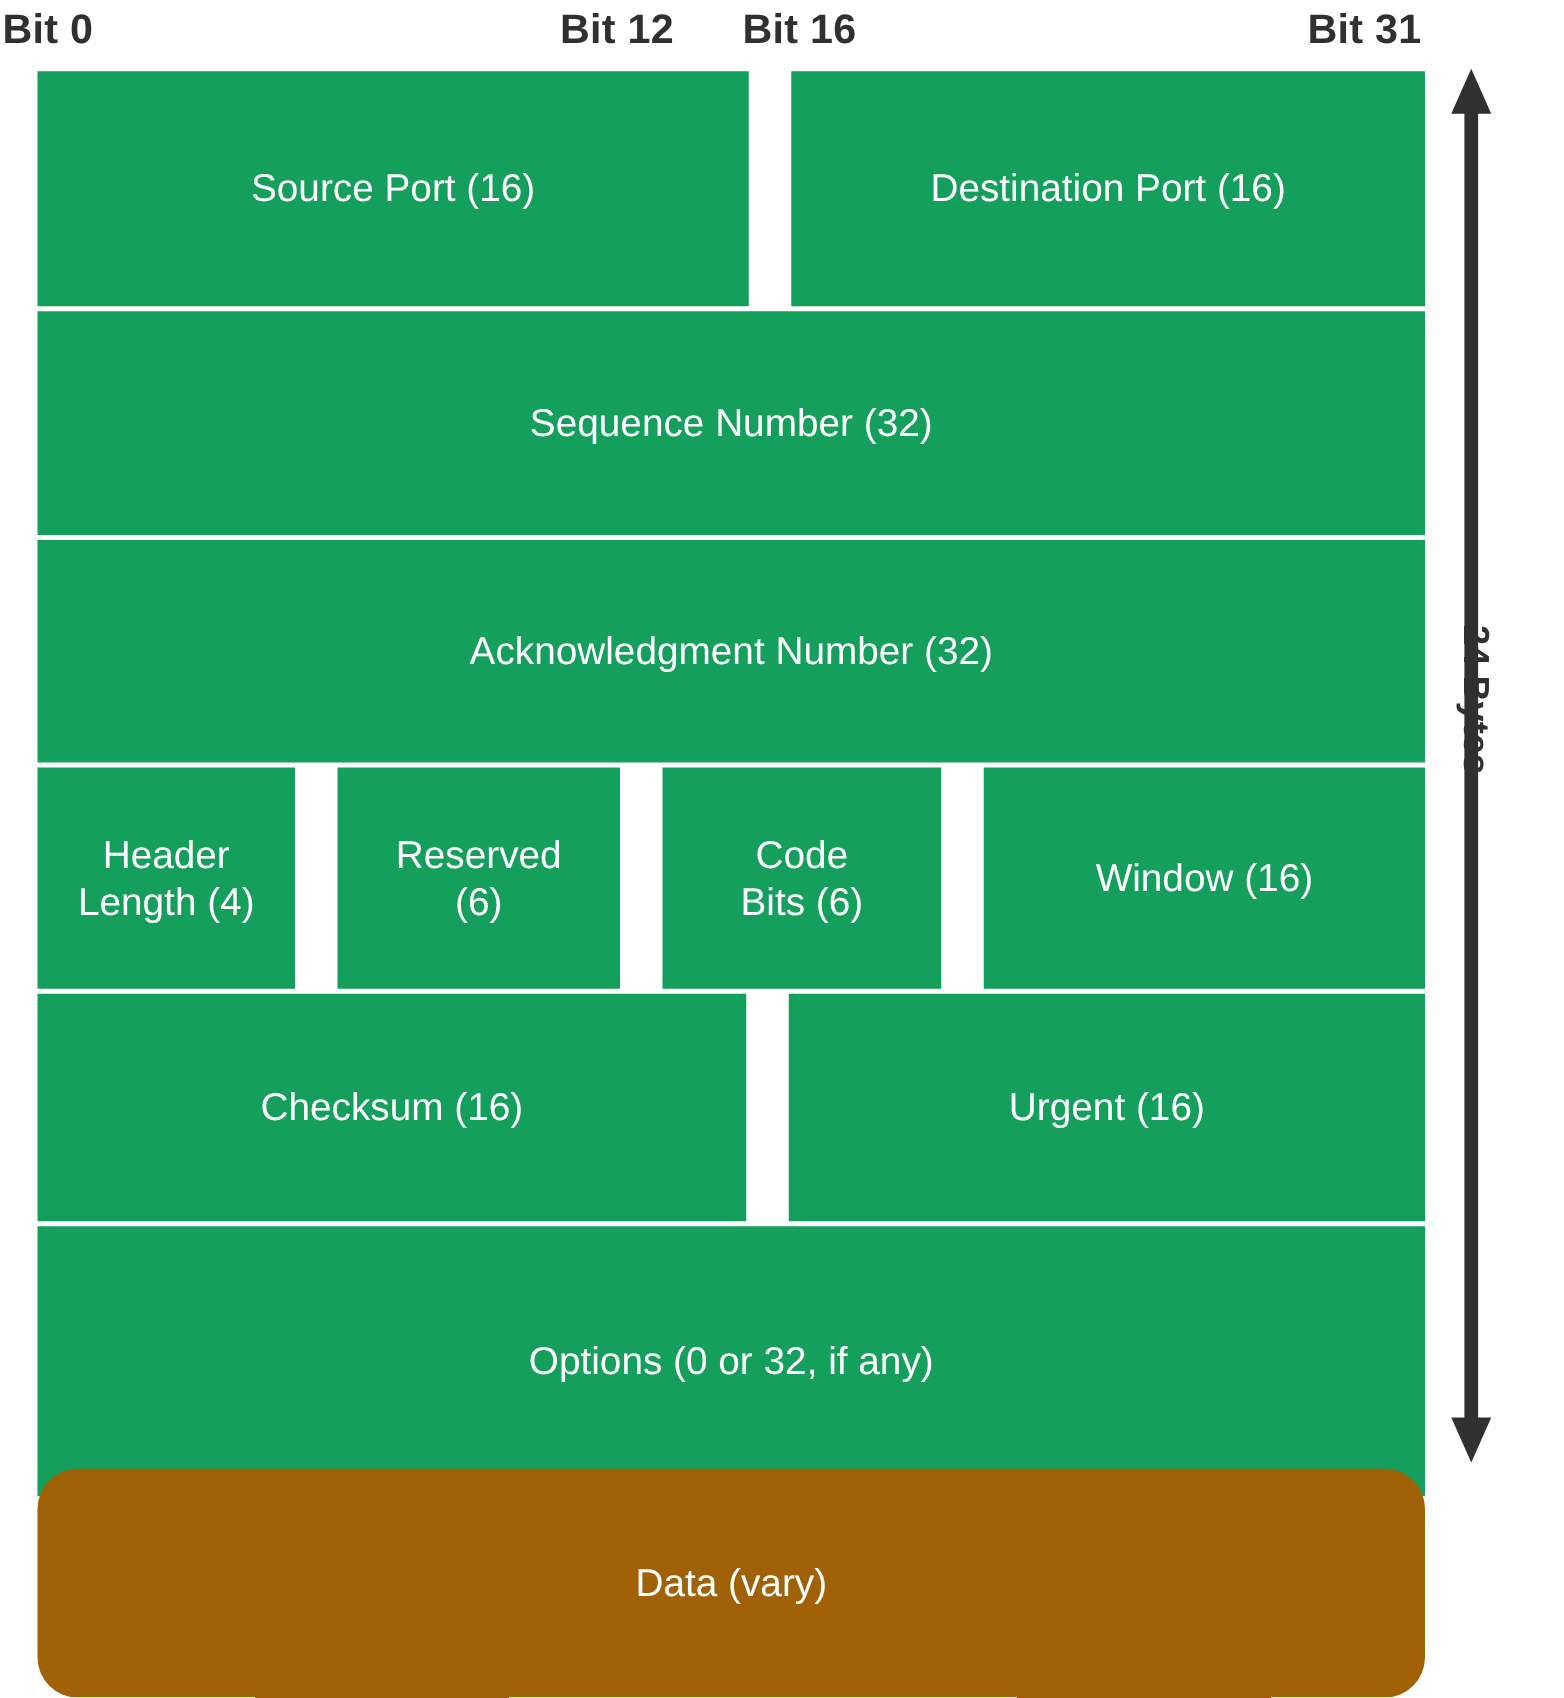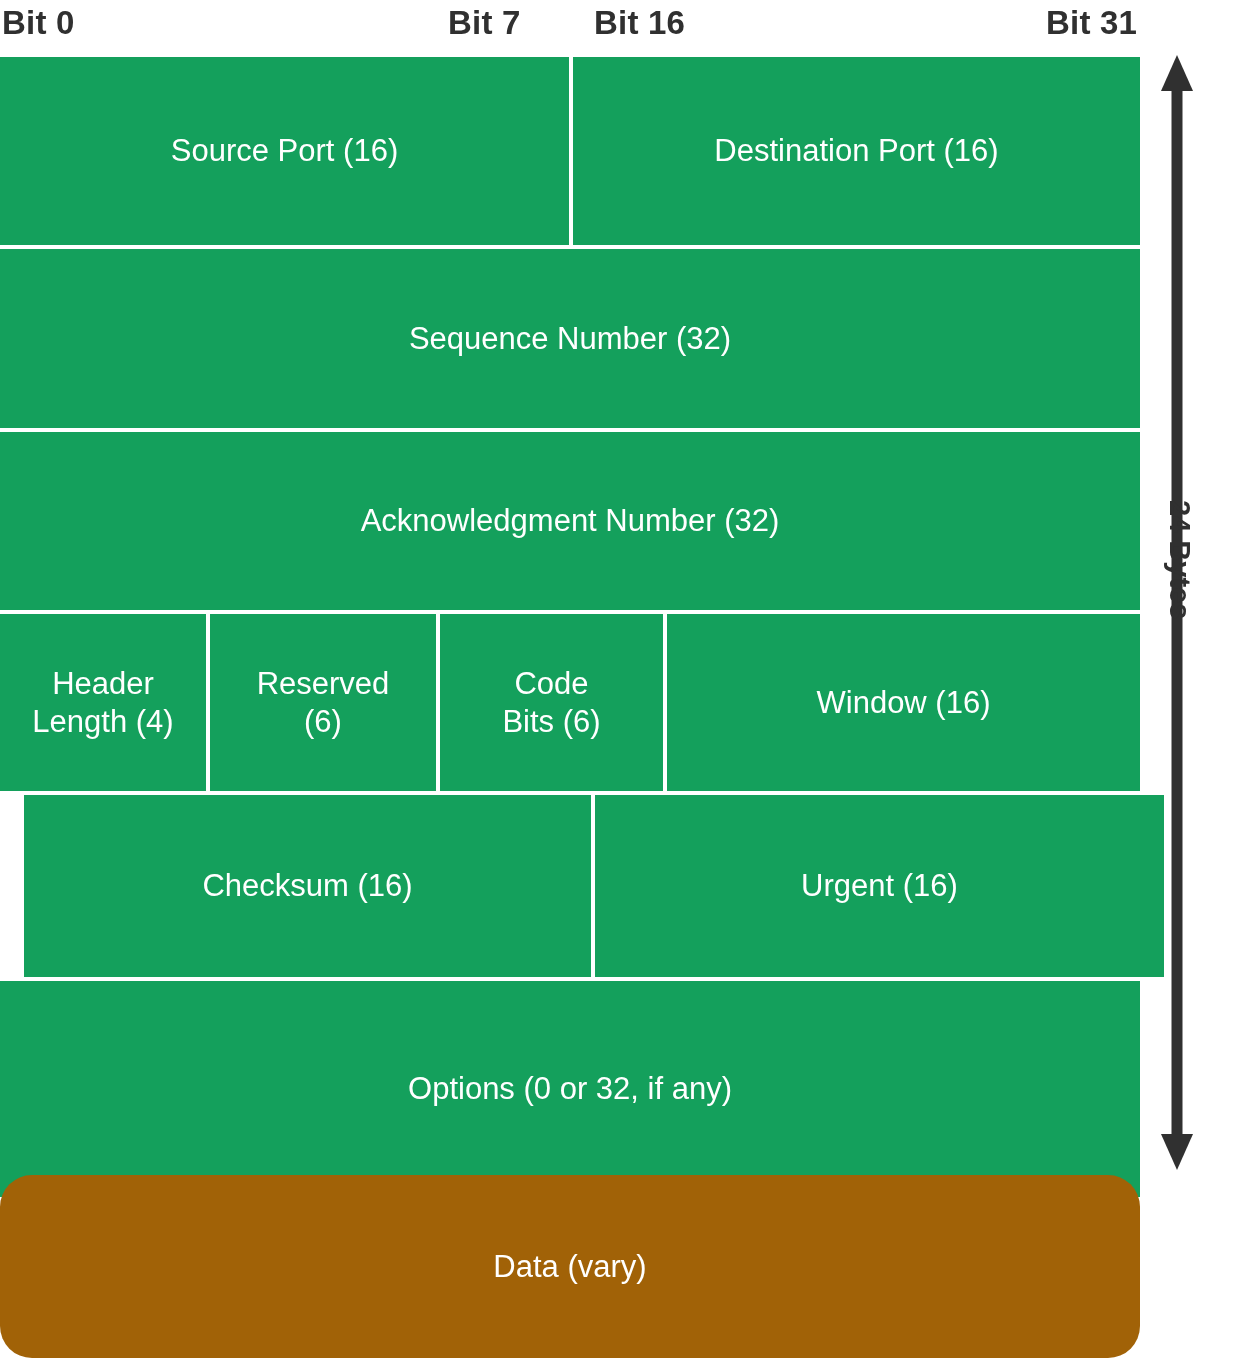--- a/index.html
+++ b/index.html
@@ -56,33 +56,34 @@
     color: #ffffff;
     display: flex;
     align-items: center;
     justify-content: center;
     text-align: center;
     font-size: 31px;
     line-height: 1.22;
     box-sizing: border-box;
     height: 100%;
     white-space: pre-line;
+    margin-left: 30px;
   }
   .cell.blue { background: #a16207; border-radius: 32px; }
 
   
   .row + .row { }
   .gap-v { width: 4px; flex: 0 0 4px; background: #ffffff; height: 100%; }
 
   
   #row-ports      { top: 0px;    height: 188px; }
   #row-seq        { top: 192px;  height: 179px; }
   #row-ack        { top: 375px;  height: 178px; }
   #row-flags      { top: 557px;  height: 177px; }
-  #row-checksum   { top: 738px;  height: 182px; padding-left: 24px; }
+  #row-checksum   { top: 738px;  height: 182px; }
   #row-options    { top: 924px;  height: 216px; }
   #row-data       { top: 1118px; height: 183px; }
 
   
   #dim-arrow {
     position: absolute;
     left: 1160px;
     top: 55px;
     width: 34px;
     height: 1115px;
@@ -99,21 +100,21 @@
     white-space: nowrap;
   }
 </style>
 </head>
 <body>
 
 <div id="page">
 
   <div>
     <div class="bit-label" id="bit-0">Bit 0</div>
-    <div class="bit-label" id="bit-15">Bit 7</div>
+    <div class="bit-label" id="bit-15">Bit 12</div>
     <div class="bit-label" id="bit-16">Bit 16</div>
     <div class="bit-label" id="bit-31">Bit 31</div>
   </div>
 
   <div id="packet">
 
     <div class="row" id="row-ports">
       <div class="cell" style="flex:0 0 569px;">Source Port (16)</div>
       <div class="gap-v"></div>
       <div class="cell" style="flex:1 1 auto;">Destination Port (16)</div>

